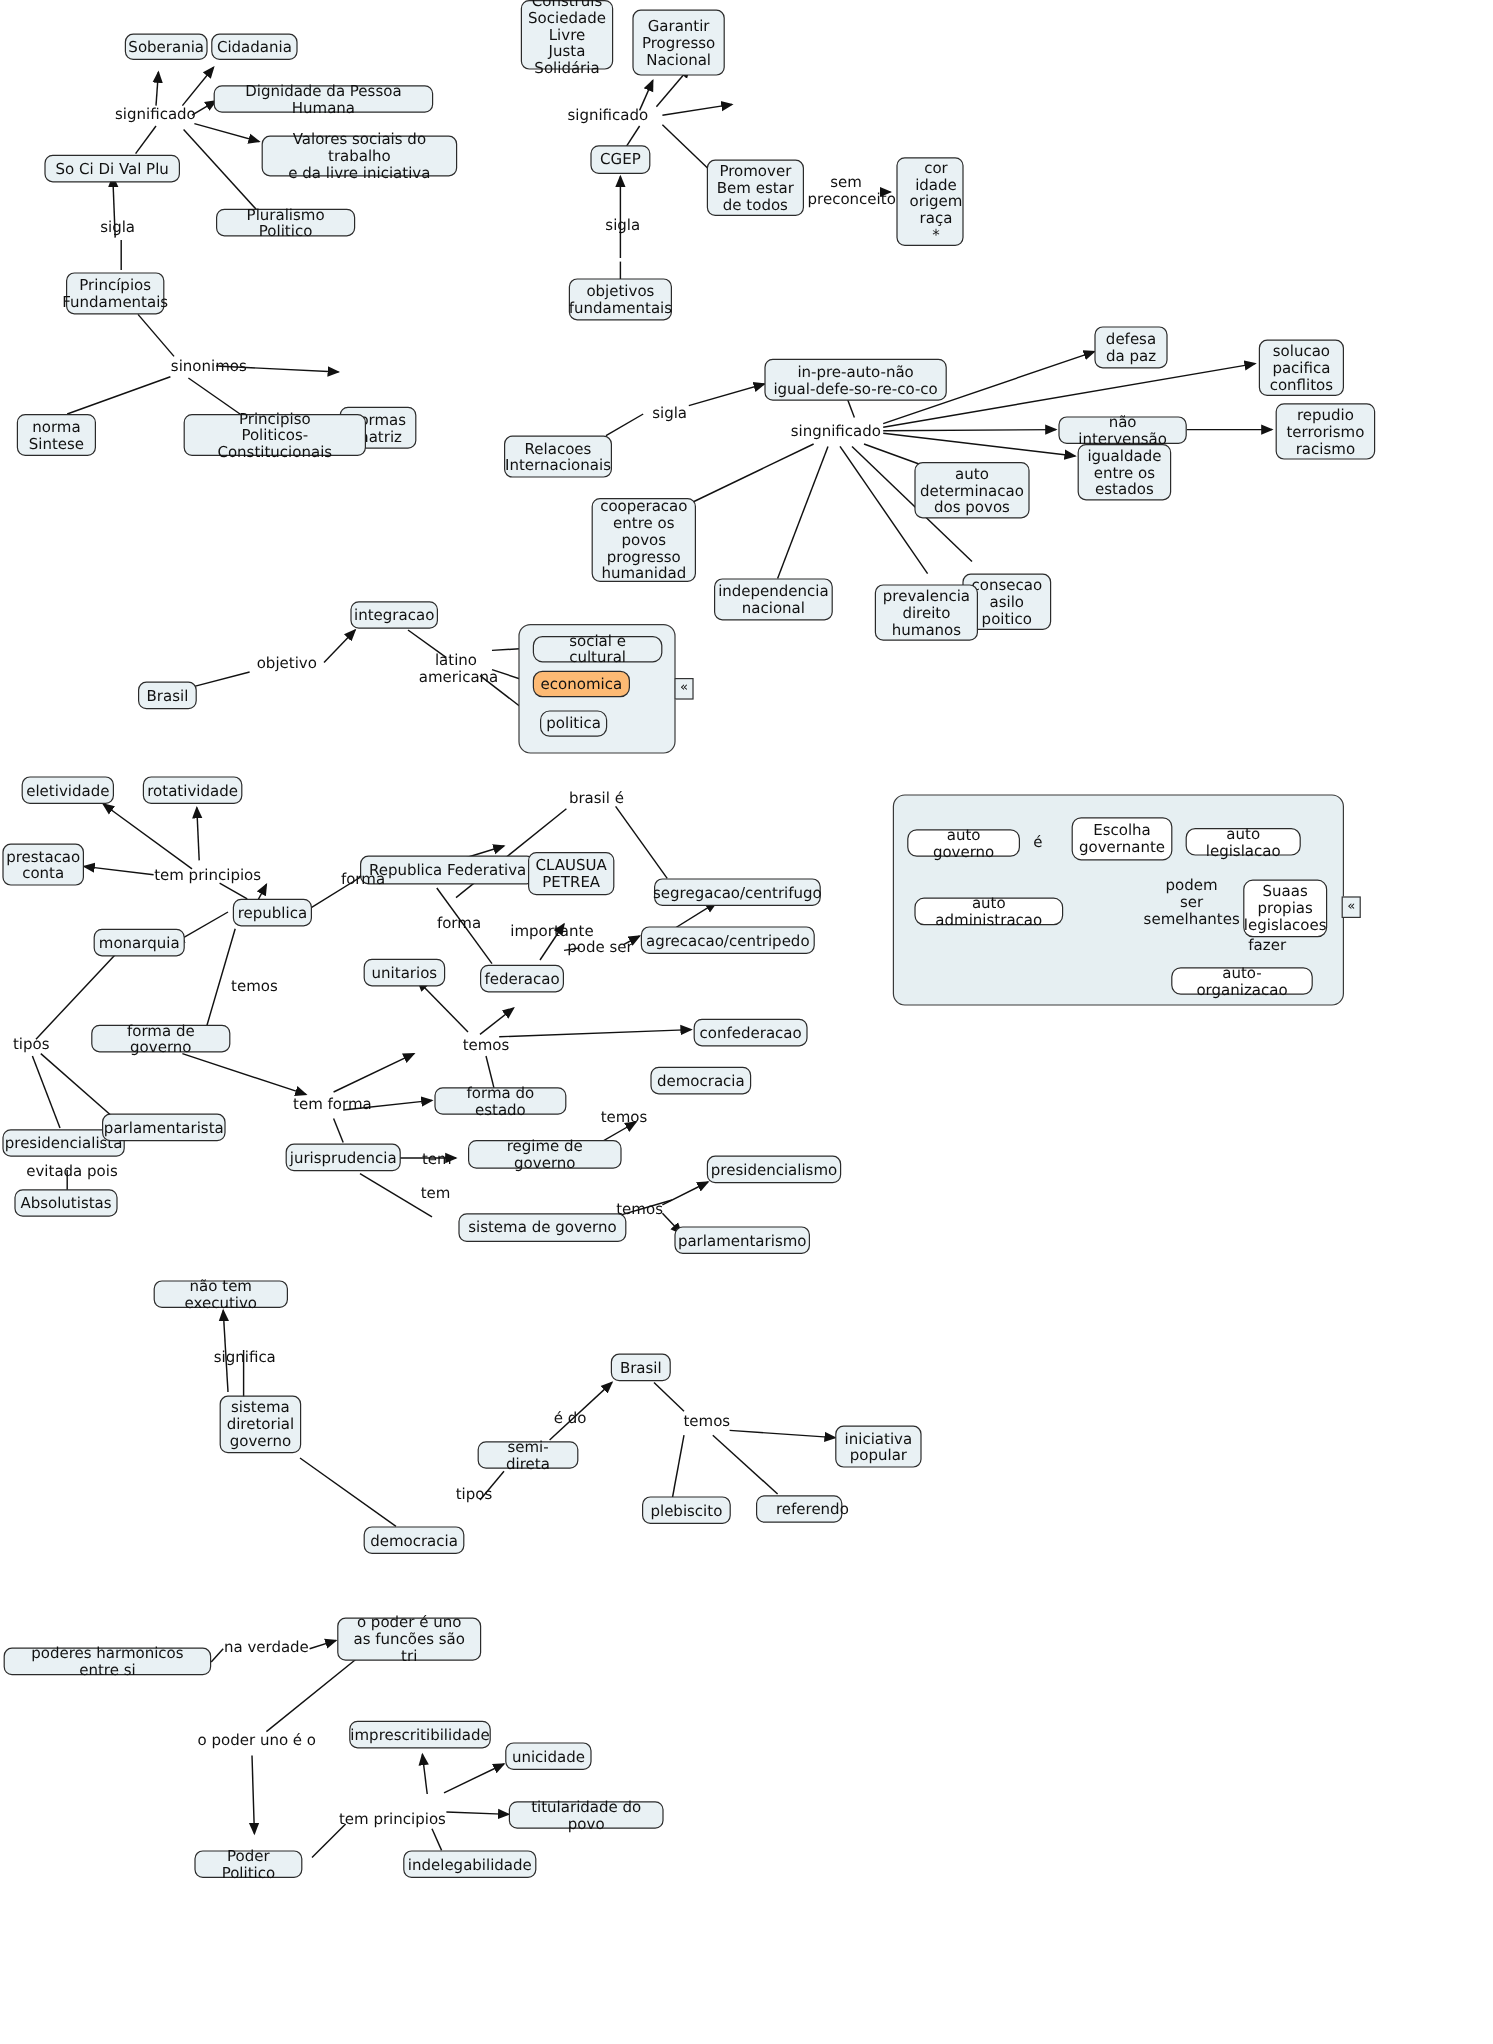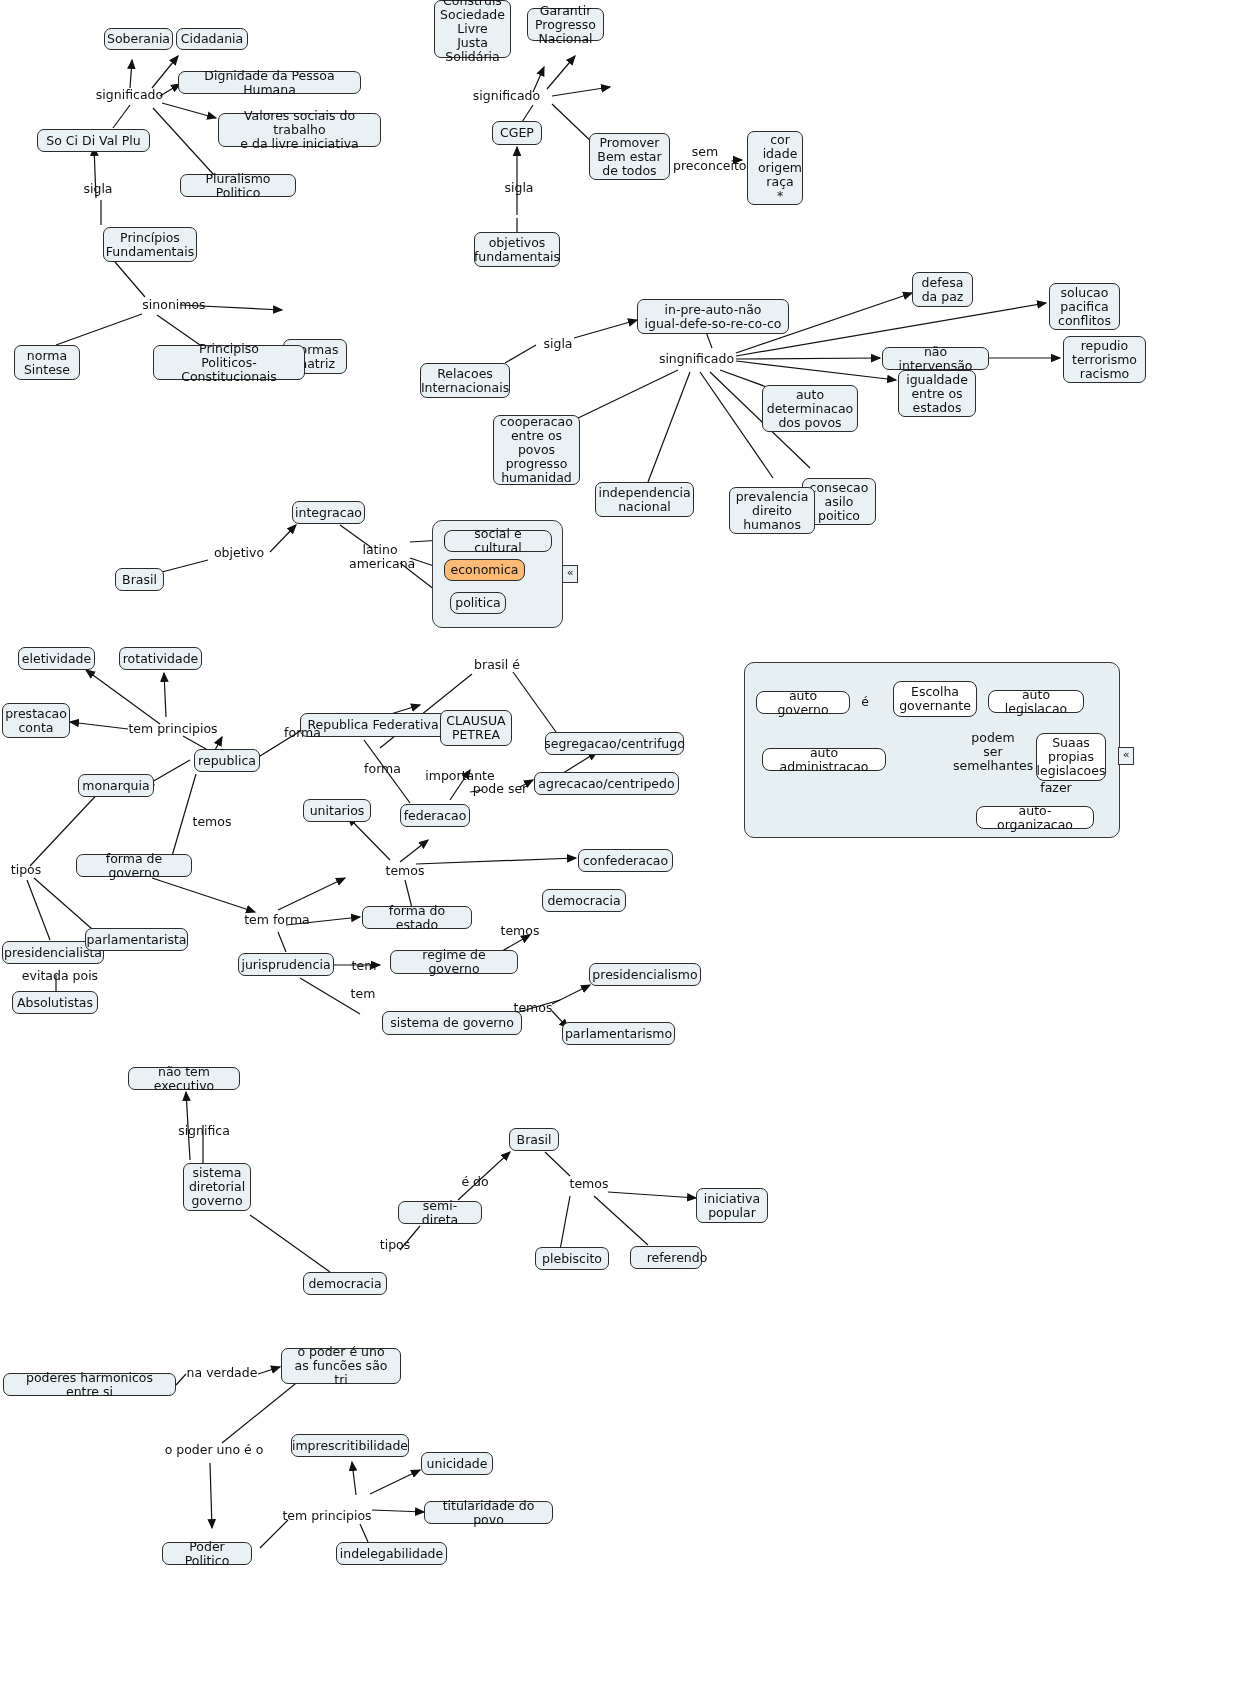--- a/index.html
+++ b/index.html
@@ -203,37 +203,37 @@
     </g>
   </svg>
 
   <div class="node" style="left:104px;top:28px;width:69px;height:22px;">Soberania</div>
   <div class="node" style="left:176px;top:28px;width:72px;height:22px;">Cidadania</div>
   <div class="node" style="left:178px;top:71px;width:183px;height:23px;">Dignidade da Pessoa Humana</div>
   <div class="node" style="left:218px;top:113px;width:163px;height:34px;">Valores sociais do trabalho
 e da livre iniciativa</div>
   <div class="node" style="left:180px;top:174px;width:116px;height:23px;">Pluralismo Politico</div>
   <div class="node" style="left:37px;top:129px;width:113px;height:23px;">So Ci Di Val Plu</div>
-  <div class="node" style="left:55px;top:227px;width:94px;height:35px;margin-left:48px;">Princípios
+  <div class="node" style="left:55px;top:227px;width:82px;height:35px;">Princípios
 Fundamentais</div>
   <div class="node" style="left:283px;top:292px;width:64px;height:35px;margin-top:47px;">normas
 matriz</div>
   <div class="node" style="left:14px;top:345px;width:66px;height:35px;">norma
 Sintese</div>
   <div class="node" style="left:153px;top:345px;width:152px;height:35px;">Principiso
 Politicos-Constitucionais</div>
   <div class="lbl" style="left:92px;top:88px;width:75px;">significado</div>
   <div class="lbl" style="left:78px;top:182px;width:40px;">sigla</div>
   <div class="lbl" style="left:139px;top:298px;width:70px;">sinonimos</div>
 
   <div class="node" style="left:434px;top:0px;width:77px;height:58px;">Construis
 Sociedade
 Livre Justa
 Solidária</div>
-  <div class="node" style="left:527px;top:8px;width:77px;height:33px;">Garantir
+  <div class="node" style="left:527px;top:8px;width:77px;height:55px;">Garantir
 Progresso
 Nacional</div>
   <div class="node" style="left:589px;top:133px;width:81px;height:47px;">Promover
 Bem estar
 de todos</div>
   <div class="node" style="left:492px;top:121px;width:50px;height:24px;">CGEP</div>
   <div class="node" style="left:474px;top:232px;width:86px;height:35px;">objetivos
 fundamentais</div>
   <div class="node" style="left:747px;top:131px;width:56px;height:74px;padding-left:16px;">cor
 idade

